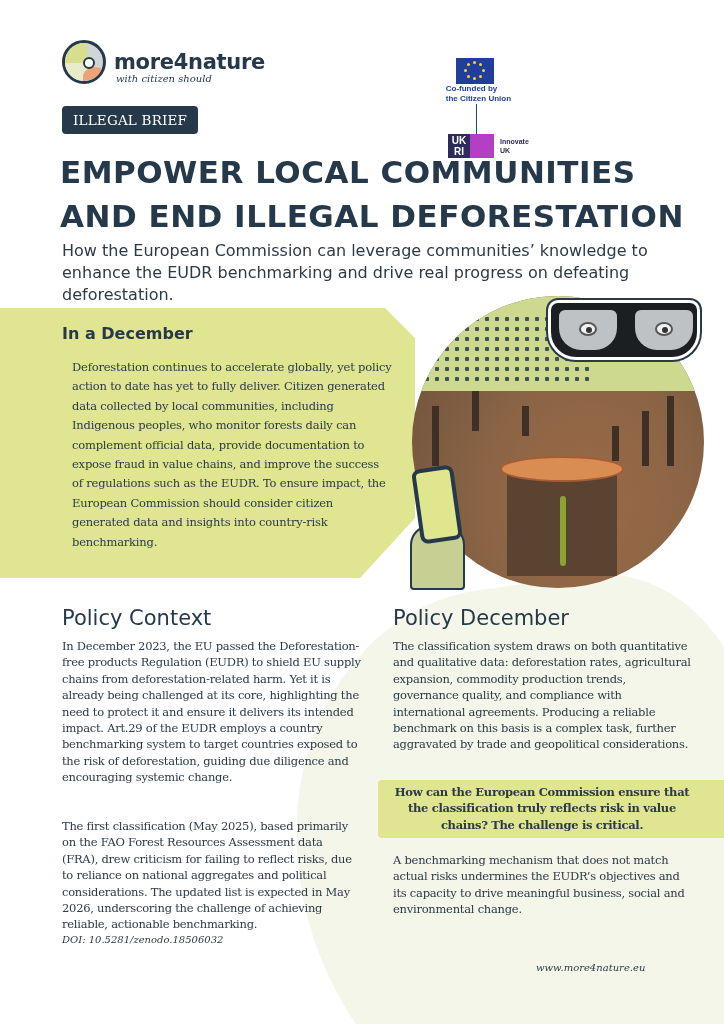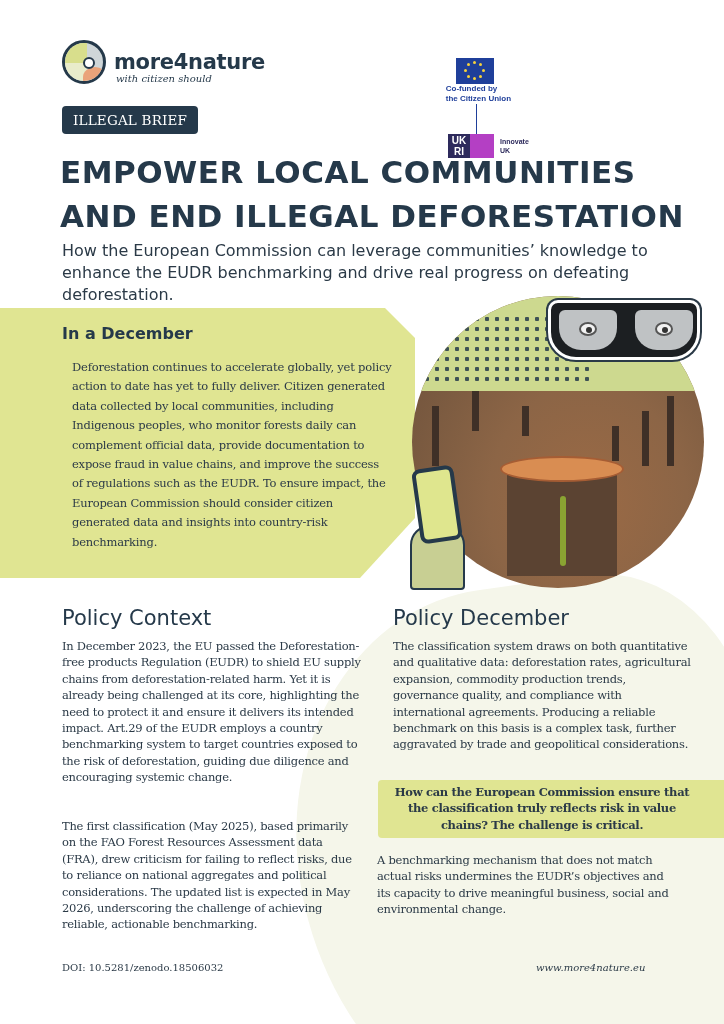--- a/index.html
+++ b/index.html
@@ -60,21 +60,21 @@
   .eye::after { content: ""; position: absolute; left: 5px; top: 3px; width: 6px; height: 6px; background: #333; border-radius: 50%; }
   .phone-hand { position: absolute; left: 410px; top: 465px; width: 58px; height: 125px; }
   .phone { position: absolute; left: 6px; top: 2px; width: 42px; height: 75px; background: #dfe68e; border: 4px solid #25394a; border-radius: 8px; transform: rotate(-8deg); }
   .hand { position: absolute; left: 0px; top: 60px; width: 55px; height: 65px; background: #c8cf93; border-radius: 20px 20px 4px 4px; border: 2px solid #25394a; }
 
   
   .col-head { position: absolute; font-family: "DejaVu Sans", sans-serif; font-weight: normal; font-size: 21px; color: #25394a; }
   .col-body { position: absolute; font-size: 11.5px; line-height: 16.4px; color: #2b3a47; letter-spacing: -0.25px; }
   .callout { position: absolute; left: 378px; top: 780px; width: 346px; height: 58px; background: #e0e592; border-radius: 4px 0 0 4px; }
   .callout-text { position: absolute; left: 392px; top: 784px; width: 300px; font-weight: bold; font-size: 11.5px; line-height: 16.4px; color: #2b3a47; letter-spacing: -0.3px; text-align: center; }
-  .footer-doi { position: absolute; left: 62px; top: 962px; font-size: 10px; color: #2b3a47; }
+  .footer-doi { position: absolute; left: 62px; top: 934px; font-style: italic; font-size: 10px; color: #2b3a47; }
   .footer-url { position: absolute; left: 536px; top: 962px; font-style: italic; font-size: 10px; color: #2b3a47; }
 </style>
 </head>
 <body>
 
 <div class="bg-leaf"></div>
 
 <div class="logo">
   <div class="logo-mark">
     <div class="q1"></div>
@@ -153,16 +153,16 @@
 </div>
 
 <div class="col-head" style="left:62px;top:606px">Policy Context</div>
 <div class="col-body" style="left:62px;top:638px;width:300px">In December 2023, the EU passed the Deforestation-free products Regulation (EUDR) to shield EU supply chains from deforestation-related harm. Yet it is already being challenged at its core, highlighting the need to protect it and ensure it delivers its intended impact. Art.29 of the EUDR employs a country benchmarking system to target countries exposed to the risk of deforestation, guiding due diligence and encouraging systemic change.</div>
 <div class="col-body" style="left:62px;top:818px;width:300px">The first classification (May 2025), based primarily on the FAO Forest Resources Assessment data (FRA), drew criticism for failing to reflect risks, due to reliance on national aggregates and political considerations. The updated list is expected in May 2026, underscoring the challenge of achieving reliable, actionable benchmarking.</div>
 
 <div class="col-head" style="left:393px;top:606px">Policy December</div>
 <div class="col-body" style="left:393px;top:638px;width:300px">The classification system draws on both quantitative and qualitative data: deforestation rates, agricultural expansion, commodity production trends, governance quality, and compliance with international agreements. Producing a reliable benchmark on this basis is a complex task, further aggravated by trade and geopolitical considerations.</div>
 <div class="callout"></div>
 <div class="callout-text">How can the European Commission ensure that the classification truly reflects risk in value chains? The challenge is critical.</div>
-<div class="col-body" style="left:377px;top:852px;width:300px">A benchmarking mechanism that does not match actual risks undermines the EUDR’s objectives and its capacity to drive meaningful business, social and environmental change.</div>
+<div class="col-body" style="left:393px;top:852px;width:300px">A benchmarking mechanism that does not match actual risks undermines the EUDR’s objectives and its capacity to drive meaningful business, social and environmental change.</div>
 
 <div class="footer-doi">DOI: 10.5281/zenodo.18506032</div>
 <div class="footer-url">www.more4nature.eu</div>
 
 </body></html>

